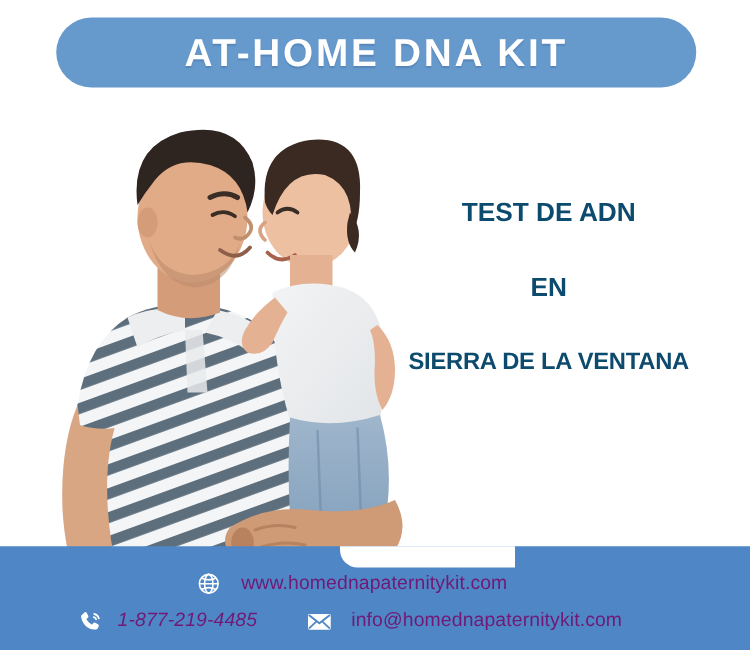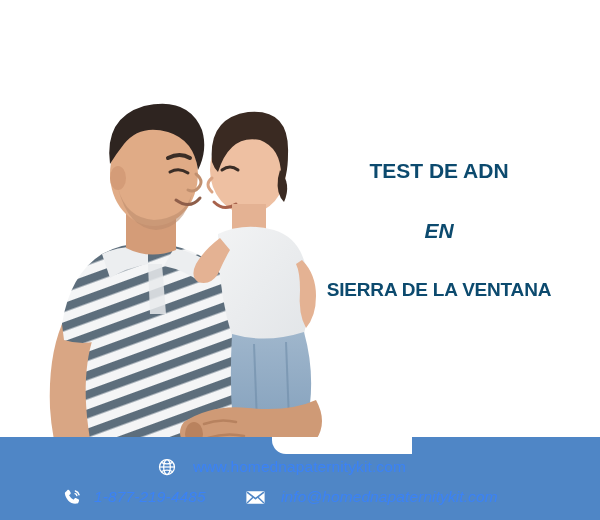--- a/index.html
+++ b/index.html
@@ -70,21 +70,21 @@
 
   .locale-line {
     color: #0c4a6e;
     font-weight: bold;
     font-size: 21px;
     line-height: 1;
     white-space: nowrap;
   }
 
   .locale-line.l1 { margin-bottom: 39px; }
-  .locale-line.l2 { margin-bottom: 39px; font-style: italic; }
+  .locale-line.l2 { margin-bottom: 39px; }
   .locale-line.l3 { font-size: 19px; letter-spacing: -0.2px; }
 
   
   .footer {
     position: absolute;
     left: 0;
     top: 437px;
     width: 600px;
     height: 83px;
     background: #4f86c6;
@@ -118,34 +118,37 @@
     align-items: center;
     justify-content: center;
     width: 24px;
     height: 24px;
     flex: none;
   }
   .f-icon svg { display: block; }
 
   .f-text {
     font-size: 15.5px;
-    color: #3b82f6;
+    color: #701a75;
     letter-spacing: 0.1px;
     line-height: 1;
   }
 
   .gap-web  { margin-left: 14px; }
   .gap-phone{ margin-left: 10px; }
-  .gap-mail { margin-left: 14px; font-style: italic; }
+  .gap-mail { margin-left: 14px; }
 </style>
 </head>
 <body>
 
 <div class="canvas">
 
+  <div class="header-pill">
+    <span class="header-title">AT-HOME DNA KIT</span>
+  </div>
 
   <div class="photo">
     <svg viewBox="0 0 330 382" xmlns="http://www.w3.org/2000/svg" aria-hidden="true">
       <defs>
         <clipPath id="cutout">
           <path d="M58,382 L58,250 Q52,200 70,168 Q88,138 120,126
                    Q110,96 124,66 Q140,30 178,26 Q214,22 236,48
                    Q252,68 248,98 Q246,116 238,128
                    Q258,134 272,150
                    Q276,120 292,100 Q312,76 340,80 L340,382 Z"></path>

